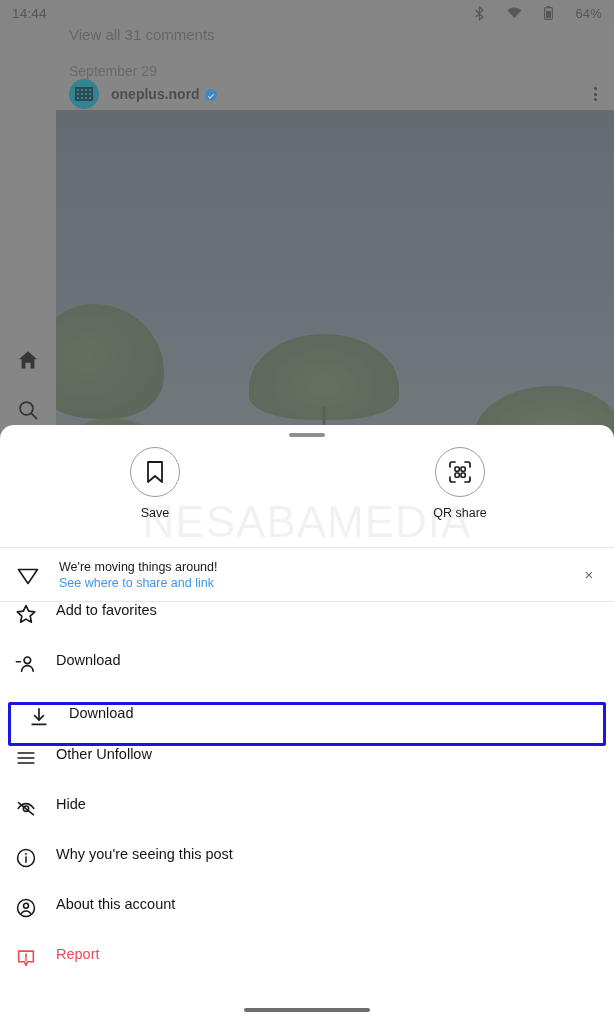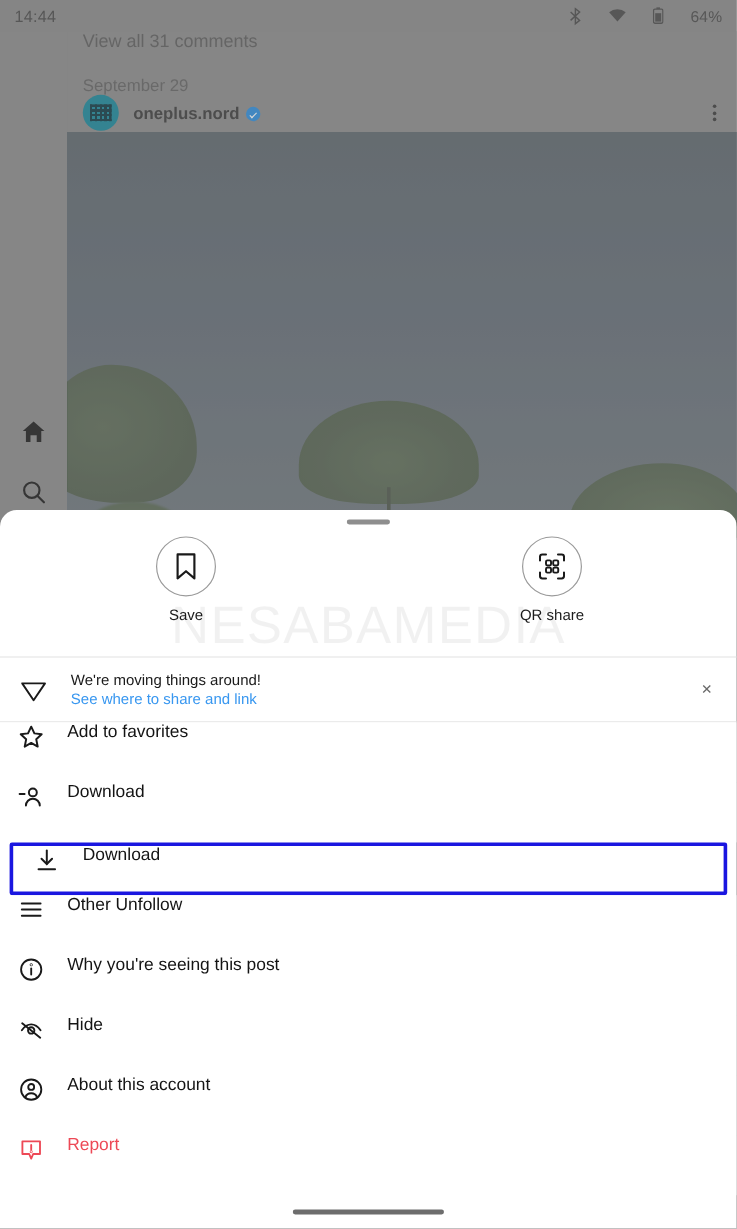--- a/index.html
+++ b/index.html
@@ -435,37 +435,37 @@
             <line x1="3.5" y1="12" x2="20.5" y2="12"></line>
             <line x1="3.5" y1="17.5" x2="20.5" y2="17.5"></line>
           </svg>
         </span>
         <span class="menu-label">Other Unfollow</span>
       </div>
 
       <div class="menu-item">
         <span class="menu-icon">
           <svg width="22" height="22" viewBox="0 0 24 24" fill="none" stroke="#1a1a1a" stroke-width="1.7" stroke-linecap="round">
+            <path d="M3.5 12.6 C6 9 9 7.2 12 7.2 c3 0 6 1.8 8.5 5.4"></path>
+            <circle cx="12" cy="12.8" r="2.9"></circle>
+            <line x1="3.8" y1="6.2" x2="20.2" y2="19.4"></line>
+          </svg>
+        </span>
+        <span class="menu-label">Hide</span>
+      </div>
+
+      <div class="menu-item">
+        <span class="menu-icon">
+          <svg width="22" height="22" viewBox="0 0 24 24" fill="none" stroke="#1a1a1a" stroke-width="1.7" stroke-linecap="round">
             <circle cx="12" cy="12" r="9.2"></circle>
             <circle cx="12" cy="7.6" r=".3" stroke-width="2.2"></circle>
             <line x1="12" y1="11" x2="12" y2="16.5"></line>
           </svg>
         </span>
         <span class="menu-label">Why you're seeing this post</span>
-      </div>
-
-      <div class="menu-item">
-        <span class="menu-icon">
-          <svg width="22" height="22" viewBox="0 0 24 24" fill="none" stroke="#1a1a1a" stroke-width="1.7" stroke-linecap="round">
-            <path d="M3.5 12.6 C6 9 9 7.2 12 7.2 c3 0 6 1.8 8.5 5.4"></path>
-            <circle cx="12" cy="12.8" r="2.9"></circle>
-            <line x1="3.8" y1="6.2" x2="20.2" y2="19.4"></line>
-          </svg>
-        </span>
-        <span class="menu-label">Hide</span>
       </div>
 
       <div class="menu-item">
         <span class="menu-icon">
           <svg width="22" height="22" viewBox="0 0 24 24" fill="none" stroke="#1a1a1a" stroke-width="1.7">
             <circle cx="12" cy="12" r="9.2"></circle>
             <circle cx="12" cy="9.6" r="2.7"></circle>
             <path d="M6.6 19 a5.8 5.8 0 0 1 10.8 0"></path>
           </svg>
         </span>

